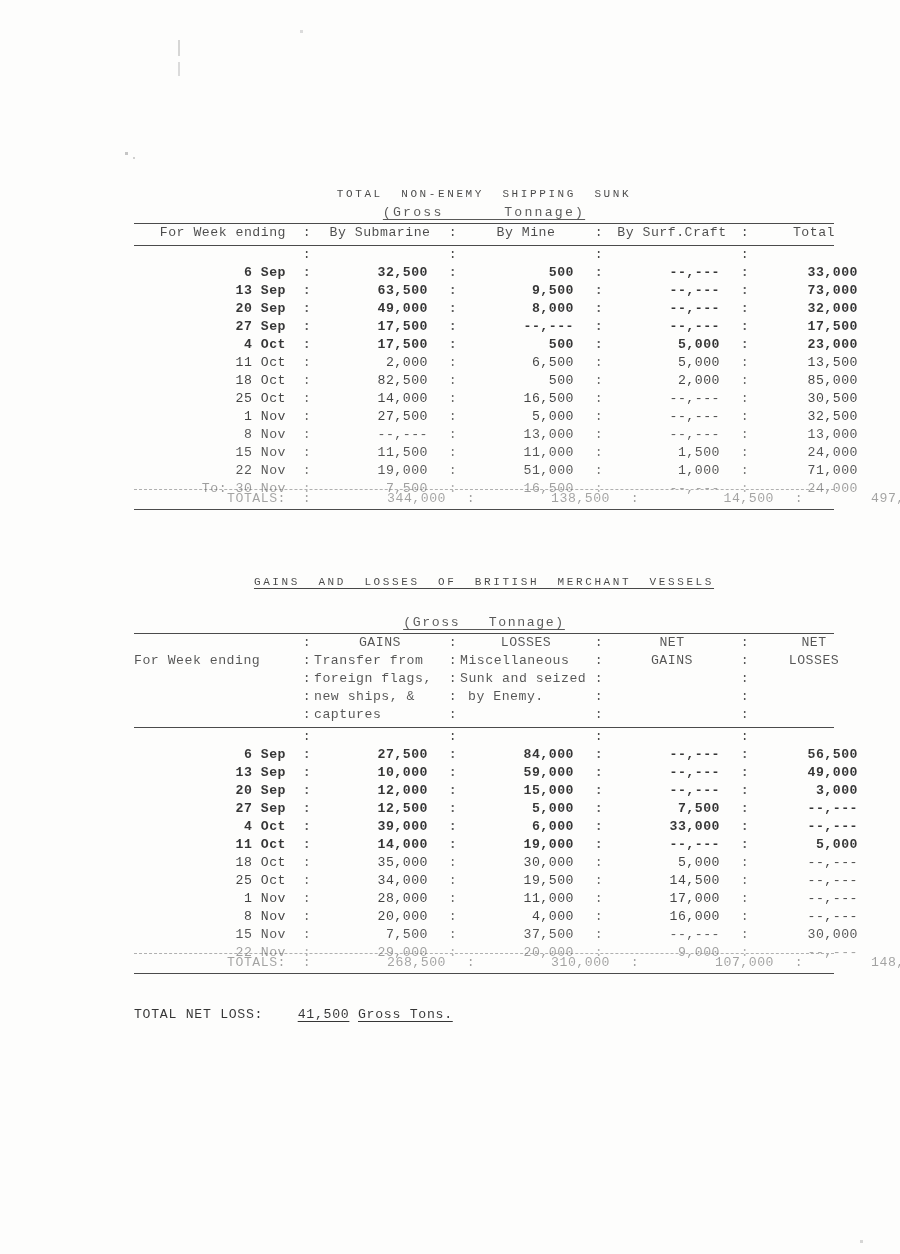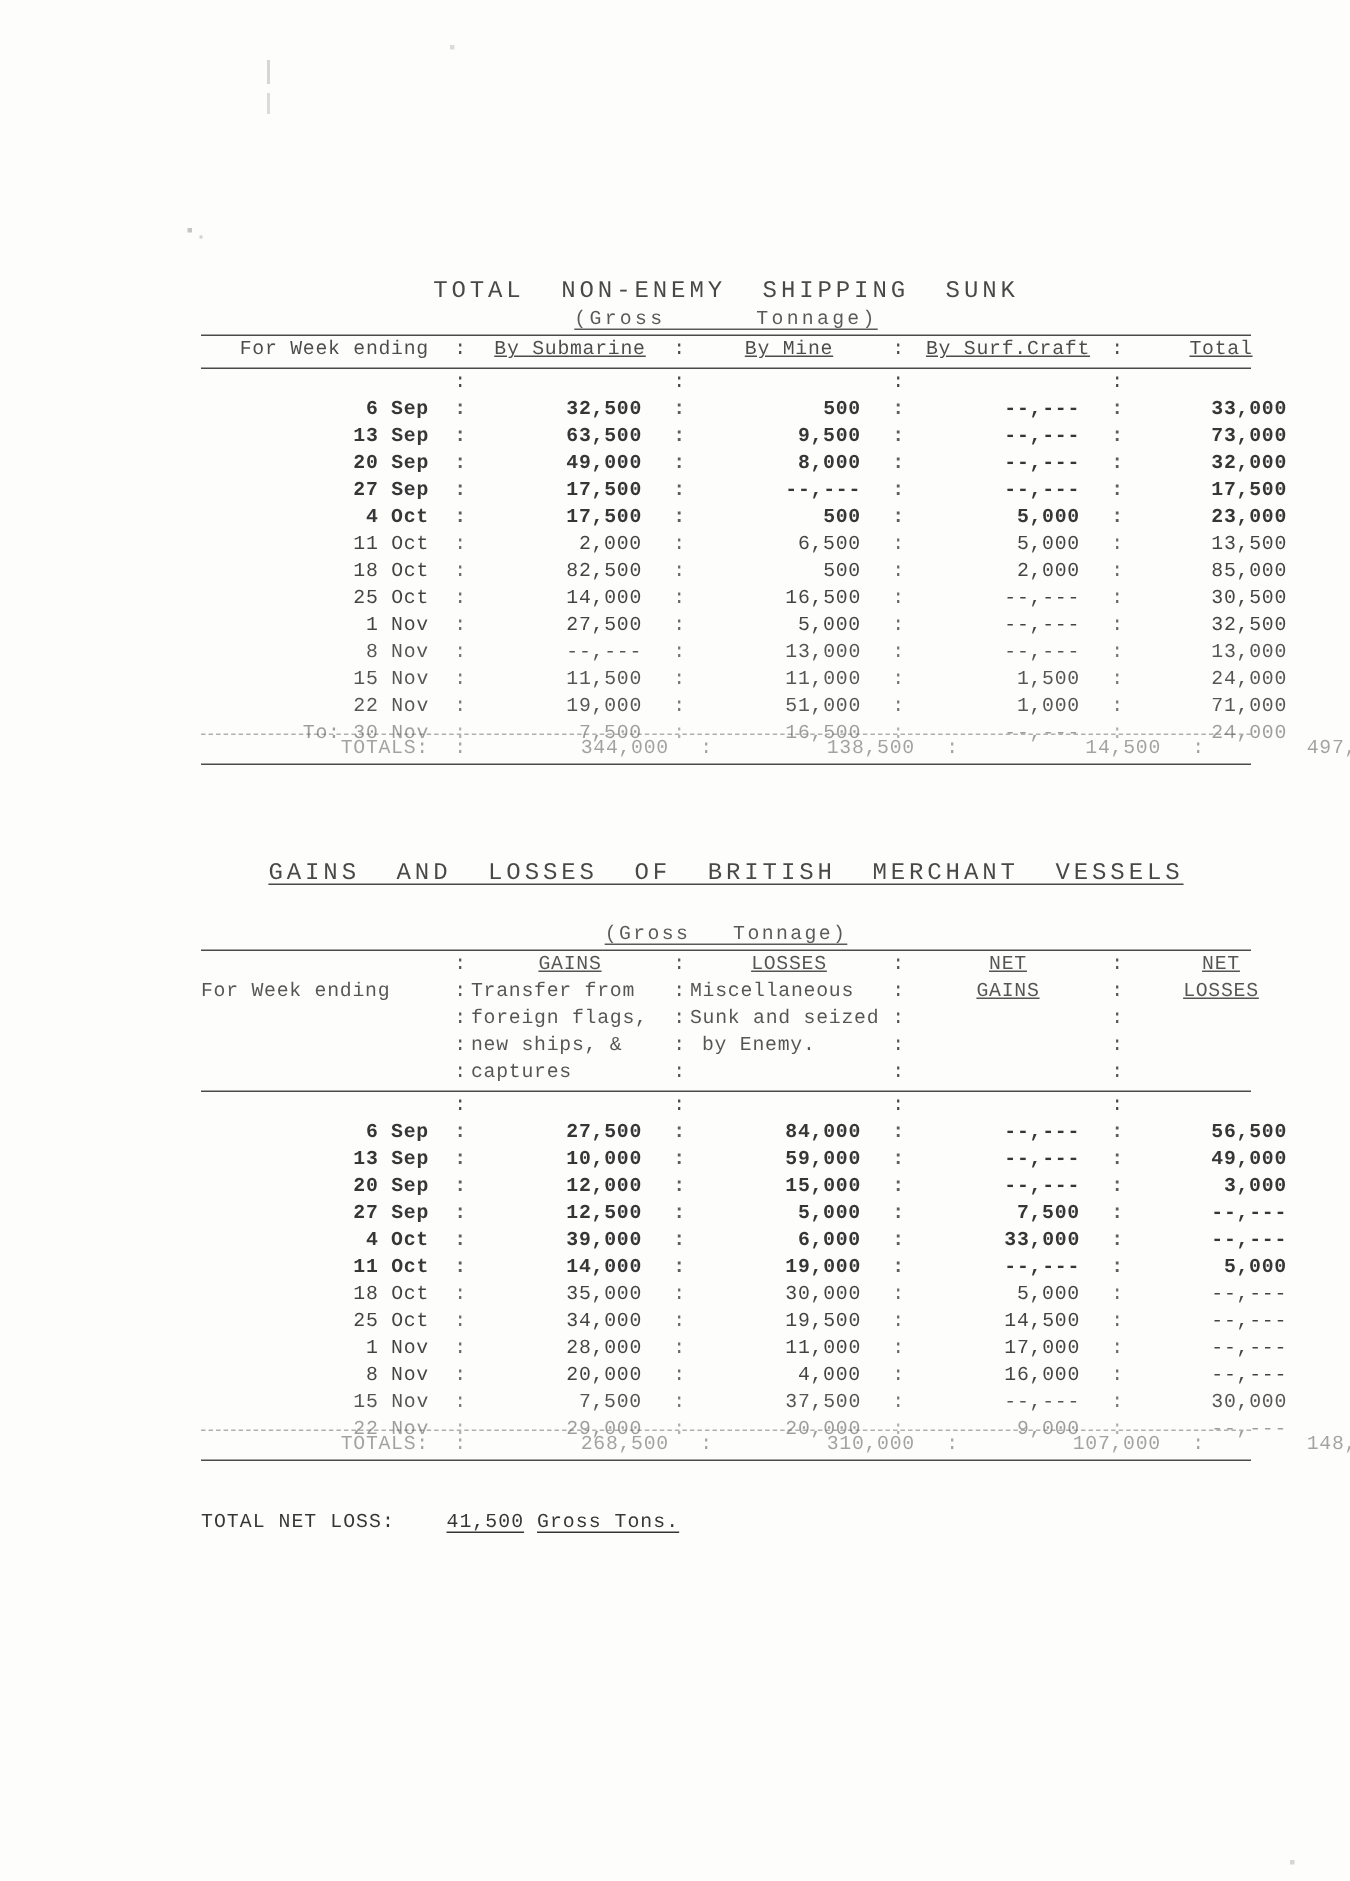--- a/index.html
+++ b/index.html
@@ -37,21 +37,21 @@
     font-size: 13.2px;
     letter-spacing: .6px;
     line-height: 17.6px;
     white-space: pre;
   }
 
   
   .title-block { text-align: center; }
   .t-main {
     letter-spacing: 2.6px;
-    font-size: 16px;
+    font-size: 11px;
     opacity: .80;
   }
   .t-sub {
     letter-spacing: 2.2px;
     font-size: 13.2px;
     opacity: .72;
   }
   .t-under {
     text-decoration: underline;
     text-decoration-thickness: 1px;
@@ -89,21 +89,21 @@
   .c-date { width: 152px; text-align: right; padding-right: 14px !important; }
   .c-sep  { width: 14px;  text-align: center; opacity: .8; }
   .c-num  { text-align: right; }
   .c-a { width: 132px; }
   .c-b { width: 132px; }
   .c-c { width: 132px; }
   .c-d { width: 124px; }
   .pad-r { padding-right: 18px !important; }
 
   .hdr td { opacity: .78; }
-  .hdr-center { text-align: center; text-decoration: underline; }
+  .hdr-center { text-align: center; }
 
   .row-d1 { opacity: .88; font-weight: bold; }
   .row-d2 { opacity: .82; }
   .row-d3 { opacity: .74; }
   .row-d5 { opacity: .42; }
 
   .spacer-row td { line-height: 15px; }
 
   
   .hdr2 td { opacity: .74; line-height: 18px; }

